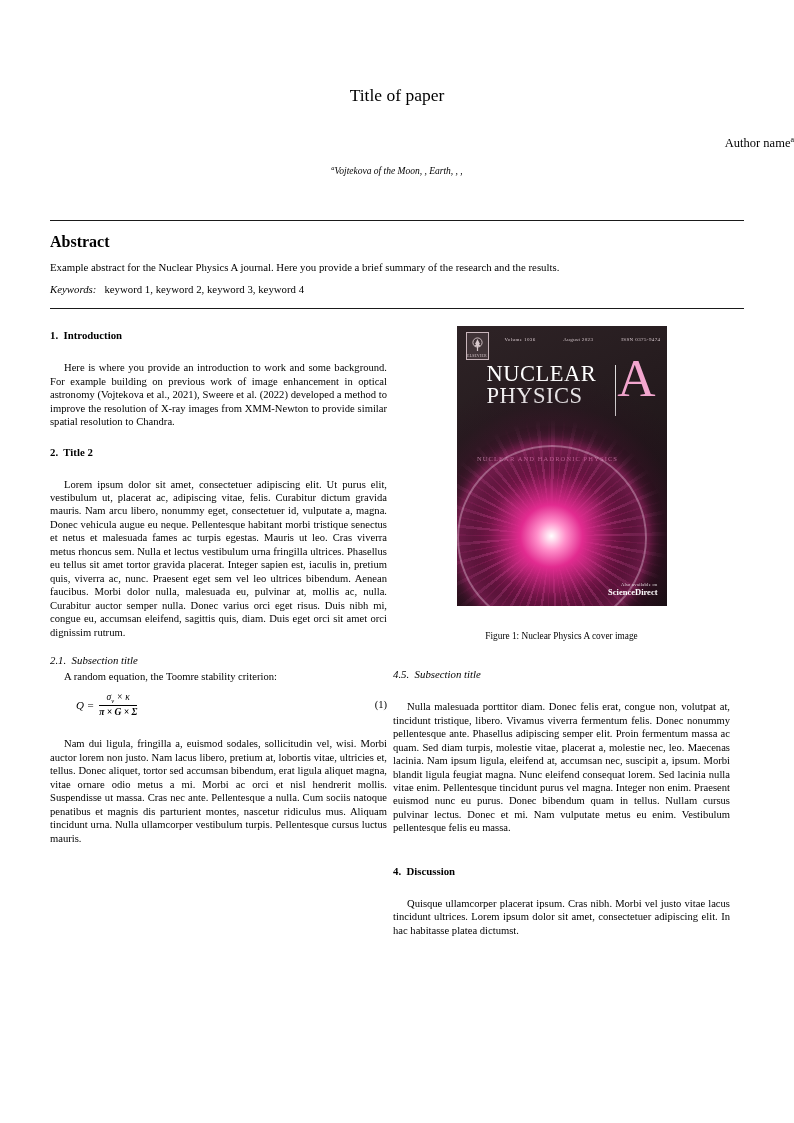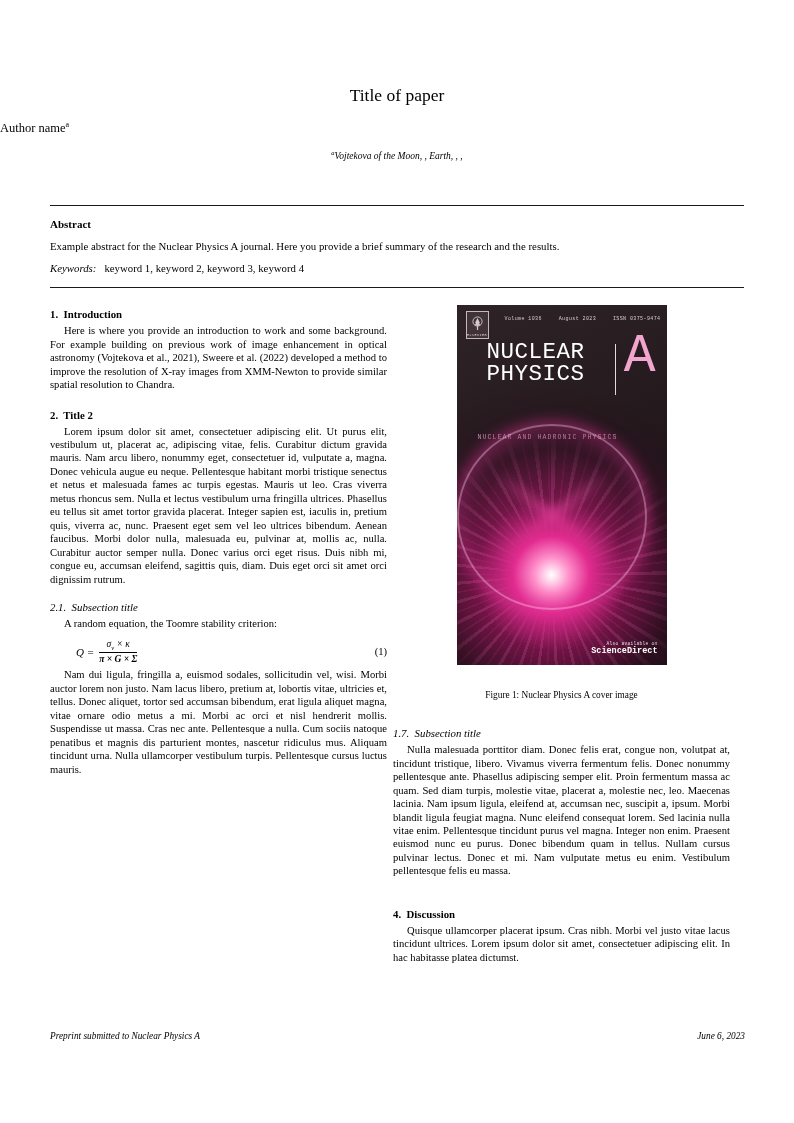--- a/index.html
+++ b/index.html
@@ -4,54 +4,54 @@
 <style>
   * { margin:0; padding:0; box-sizing:border-box; }
   html,body { background:#888; }
   .page {
     position:relative; width:794px; height:1123px; margin:0 auto;
     background:#ffffff; color:#000;
     font-family:"Liberation Serif","DejaVu Serif",serif;
     overflow:hidden;
   }
   .paper-title { padding-top:85px; text-align:center; font-size:17.5px; }
-  .author-line { margin-top:14px; text-align:left; font-size:12.5px; }
+  .author-line { margin-top:29px; text-align:right; font-size:12.5px; }
   .author-line sup { font-size:8px; }
   .affiliation { margin-top:13px; text-align:center; font-style:italic; font-size:9.5px; }
   .affiliation sup { font-size:6.5px; font-style:italic; }
   .rule { border:none; border-top:1px solid #1a1a1a; margin:0 50px; }
   .rule-top { margin-top:44px; }
   .rule-bottom { margin-top:13px; }
   .front-matter { margin:0 50px; }
-  .abstract-heading { margin-top:12px; font-weight:bold; font-size:11px; }
+  .abstract-heading { margin-top:12px; font-weight:bold; font-size:16px; }
   .abstract-text { margin-top:10px; font-size:10.8px; }
   .keywords-line { margin-top:10px; font-size:10.8px; }
   .keywords-label { font-style:italic; margin-right:8px; }
   .columns { display:flex; gap:6px; margin:17px 50px 0; }
   .col { width:337px; }
   .sec-heading { font-weight:bold; font-size:10.8px; white-space:pre-wrap; }
   .subsec-heading { font-style:italic; font-size:10.8px; white-space:pre-wrap; }
   .body-par {
     font-size:10.6px; line-height:1.27; text-align:justify; text-indent:14px;
-    margin-top:4px;
+    margin-top:20px;
   }
   .mt-sec { margin-top:17px; }
   .eq-row { display:flex; align-items:center; margin:9px 0 0 26px; font-size:11px; font-style:italic; }
   .frac { display:inline-block; text-align:center; font-size:9.5px; margin-left:5px; vertical-align:middle; }
   .frac .num { display:block; border-bottom:0.9px solid #000; padding:0 3px 1px; }
   .frac .den { display:block; padding-top:1px;font-weight:bold; }
   .frac sub { font-size:6.5px; }
   .eq-number { margin-left:auto; font-style:normal; font-size:10.6px; }
   
   .figure-wrap { text-align:center; }
   .cover {
-    position:relative; display:inline-block; width:210px; height:360px;
+    position:relative; display:inline-block; width:210px; height:280px;
     background:linear-gradient(155deg,#2e2326 0%,#261c1f 35%,#1d1417 70%,#160f12 100%);
     overflow:hidden; text-align:left;
-    font-family:Liberation Mono, monospace;
+    font-family:Liberation Serif, serif;
   }
   .cover-logo {
     position:absolute; top:6px; left:9px; width:23px; height:28px;
     border:1px solid #c9b6bc; background:#403337; color:#ddcdd2;
     display:flex; flex-direction:column; align-items:center; justify-content:flex-end;
     padding:1px;
   }
   .cover-logo svg { display:block; margin-bottom:1px; }
   .cover-logo .els-word { font-size:3.5px; letter-spacing:0.4px; }
   .cover-meta {
@@ -170,27 +170,23 @@
           <div class="exp-glow"></div>
           <div class="exp-ring"></div>
           <div class="sciencedirect">
             <div class="sd-pre">Also available on</div>
             <div class="sd-name">ScienceDirect</div>
           </div>
         </div>
         <div class="fig-caption">Figure 1: Nuclear Physics A cover image</div>
       </div>
 
-      <div class="subsec-heading right-sec31">1.7.  Subsection title</div>
+      <div class="subsec-heading right-sec31">4.5.  Subsection title</div>
       <div class="body-par">Nulla malesuada porttitor diam. Donec felis erat, congue non, volutpat at, tincidunt tristique, libero. Vivamus viverra fermentum felis. Donec nonummy pellentesque ante. Phasellus adipiscing semper elit. Proin fermentum massa ac quam. Sed diam turpis, molestie vitae, placerat a, molestie nec, leo. Maecenas lacinia. Nam ipsum ligula, eleifend at, accumsan nec, suscipit a, ipsum. Morbi blandit ligula feugiat magna. Nunc eleifend consequat lorem. Sed lacinia nulla vitae enim. Pellentesque tincidunt purus vel magna. Integer non enim. Praesent euismod nunc eu purus. Donec bibendum quam in tellus. Nullam cursus pulvinar lectus. Donec et mi. Nam vulputate metus eu enim. Vestibulum pellentesque felis eu massa.</div>
 
       <div class="sec-heading right-sec4">4.  Discussion</div>
       <div class="body-par">Quisque ullamcorper placerat ipsum. Cras nibh. Morbi vel justo vitae lacus tincidunt ultrices. Lorem ipsum dolor sit amet, consectetuer adipiscing elit. In hac habitasse platea dictumst.</div>
     </div>
 
   </div>
 
-  <div class="page-footer">
-    <span>Preprint submitted to Nuclear Physics A</span>
-    <span>June 6, 2023</span>
-  </div>
 
 </div>
 
 </body></html>

